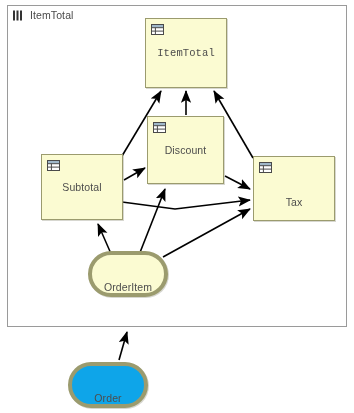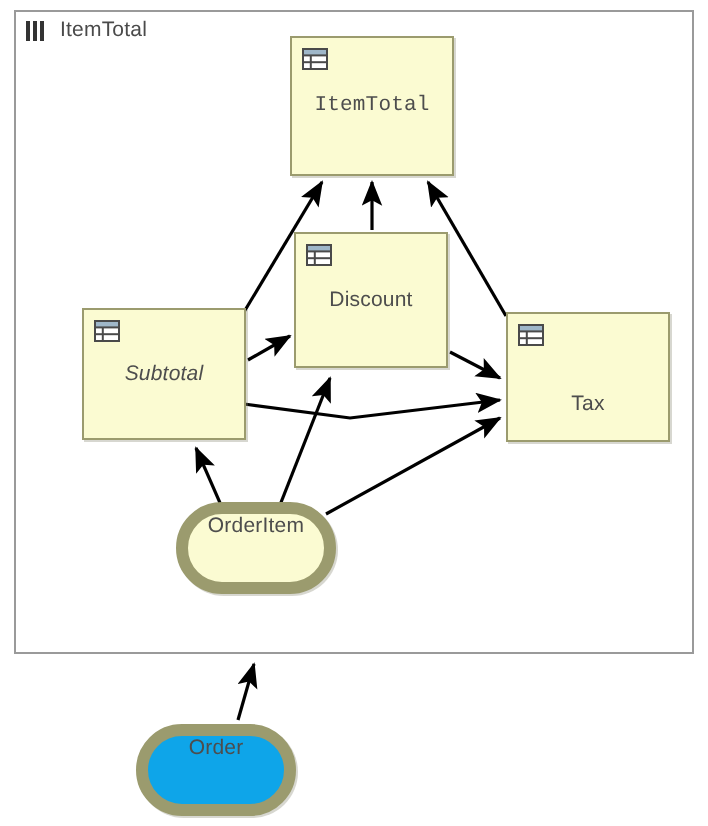--- a/index.html
+++ b/index.html
@@ -80,27 +80,27 @@
     top: 50%;
     transform: translateY(-50%);
     text-align: center;
     font-size: 10.5px;
     color: #4d4d4d;
     letter-spacing: 0.1px;
   }
   .pill {
     position: absolute;
     background: #fbfbd2;
-    border: 6px solid #7f1d1d;
+    border: 4px solid #7f1d1d;
     border-radius: 24px;
     box-sizing: border-box;
     box-shadow: 1px 1px 0 rgba(140,140,120,0.35);
     z-index: 4;
     display: flex;
-    align-items: flex-start;
+    align-items: flex-end;
     justify-content: center;
   }
   .pill .pill-label {
     font-size: 10.5px;
     color: #4d4d4d;
     letter-spacing: 0.1px;
   }
 </style>
 </head>
 <body>
@@ -157,21 +157,21 @@
         </svg>
         <span class="ent-label" style="color: rgb(77, 77, 77);">Discount</span>
       </div>
       <div class="entity" style="left: 41px; top: 154px; width: 82px; height: 66px; background: rgb(251, 251, 210); border-color: rgb(155, 155, 110);">
         <svg class="tbl-icon" viewBox="0 0 13 11">
           <rect x="0.5" y="0.5" width="12" height="10" fill="#ffffff" stroke="#4a4a4a" stroke-width="1"></rect>
           <rect x="0.5" y="0.5" width="12" height="3.2" fill="#9fb7c9" stroke="#4a4a4a" stroke-width="1"></rect>
           <line x1="4.4" y1="3.7" x2="4.4" y2="10.5" stroke="#4a4a4a" stroke-width="1"></line>
           <line x1="0.5" y1="7.1" x2="12.5" y2="7.1" stroke="#4a4a4a" stroke-width="1"></line>
         </svg>
-        <span class="ent-label" style="color: rgb(77, 77, 77); font-style: italic;">Subtotal</span>
+        <span class="ent-label" style="color: rgb(77, 77, 77);">Subtotal</span>
       </div>
       <div class="entity" style="left: 253px; top: 156px; width: 82px; height: 65px; background: rgb(251, 251, 210); border-color: rgb(155, 155, 110);">
         <svg class="tbl-icon" viewBox="0 0 13 11">
           <rect x="0.5" y="0.5" width="12" height="10" fill="#ffffff" stroke="#4a4a4a" stroke-width="1"></rect>
           <rect x="0.5" y="0.5" width="12" height="3.2" fill="#9fb7c9" stroke="#4a4a4a" stroke-width="1"></rect>
           <line x1="4.4" y1="3.7" x2="4.4" y2="10.5" stroke="#4a4a4a" stroke-width="1"></line>
           <line x1="0.5" y1="7.1" x2="12.5" y2="7.1" stroke="#4a4a4a" stroke-width="1"></line>
         </svg>
         <span class="ent-label" style="color: rgb(77, 77, 77); margin-top: 13px;">Tax</span>
       </div>

